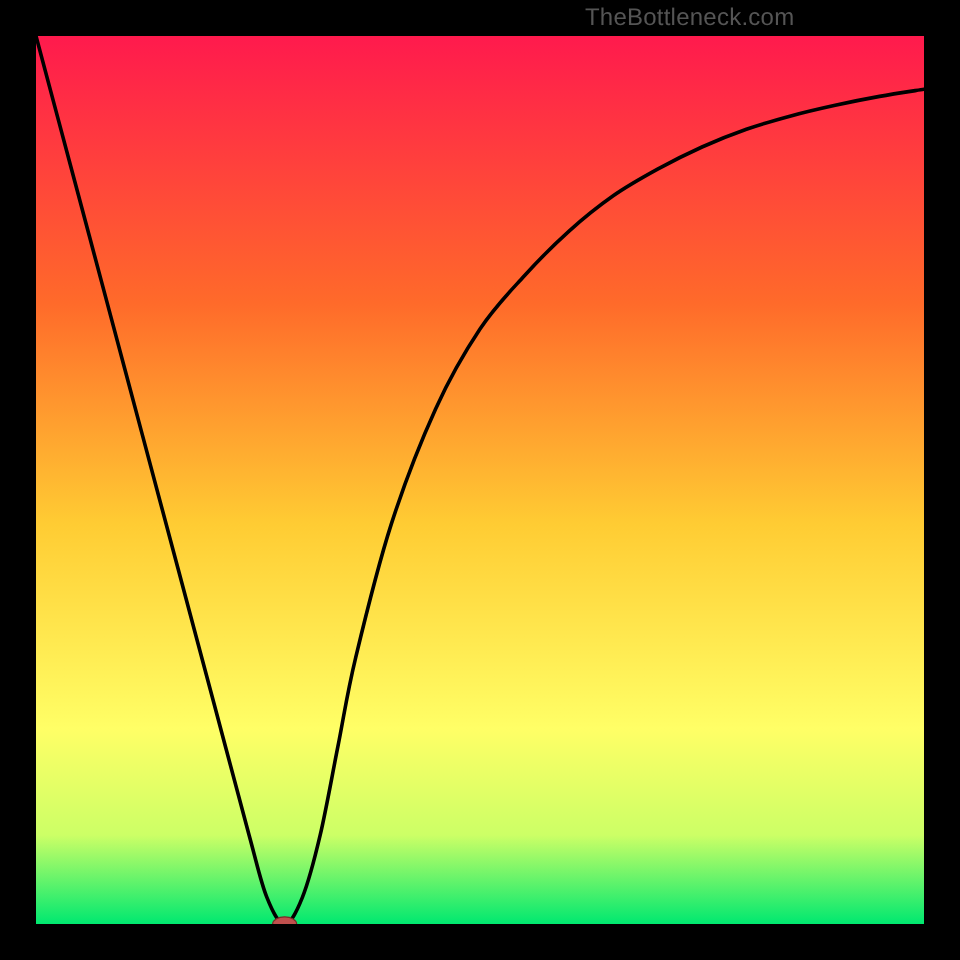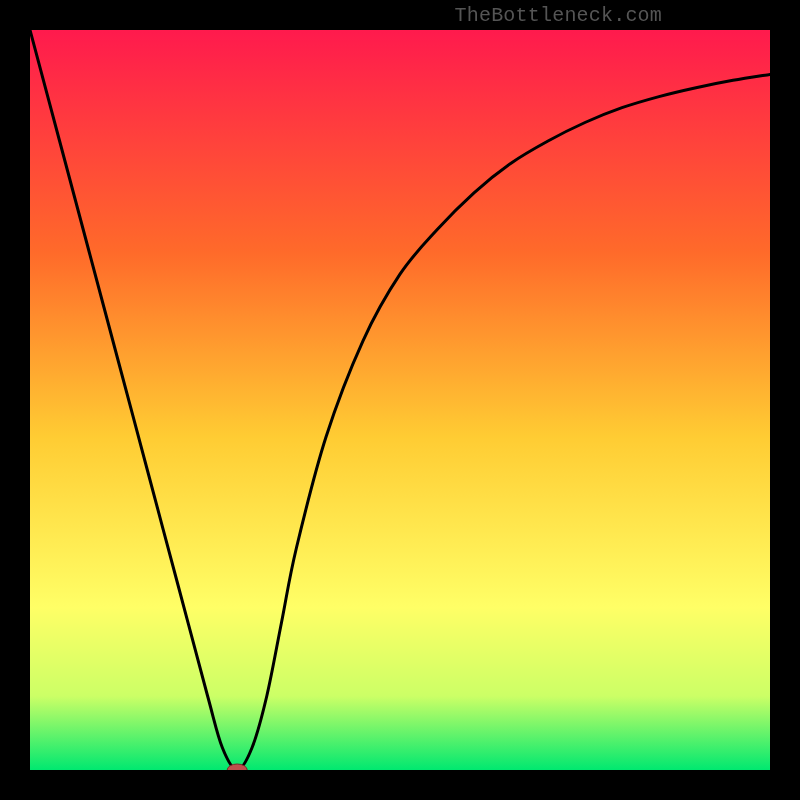--- a/index.html
+++ b/index.html
@@ -9,21 +9,20 @@
     height: 800px;
     overflow: hidden;
     background: #000;
     font-family: Arial, Helvetica, sans-serif;
   }
   .frame {
     position: relative;
     width: 676px;
     height: 800px;
     background: #000;
-    font-family: Liberation Mono, monospace;
   }
   .plot {
     position: absolute;
     left: 30px;
     top: 30px;
     width: 740px;
     height: 740px;
   }
   .watermark {
     position: absolute;

